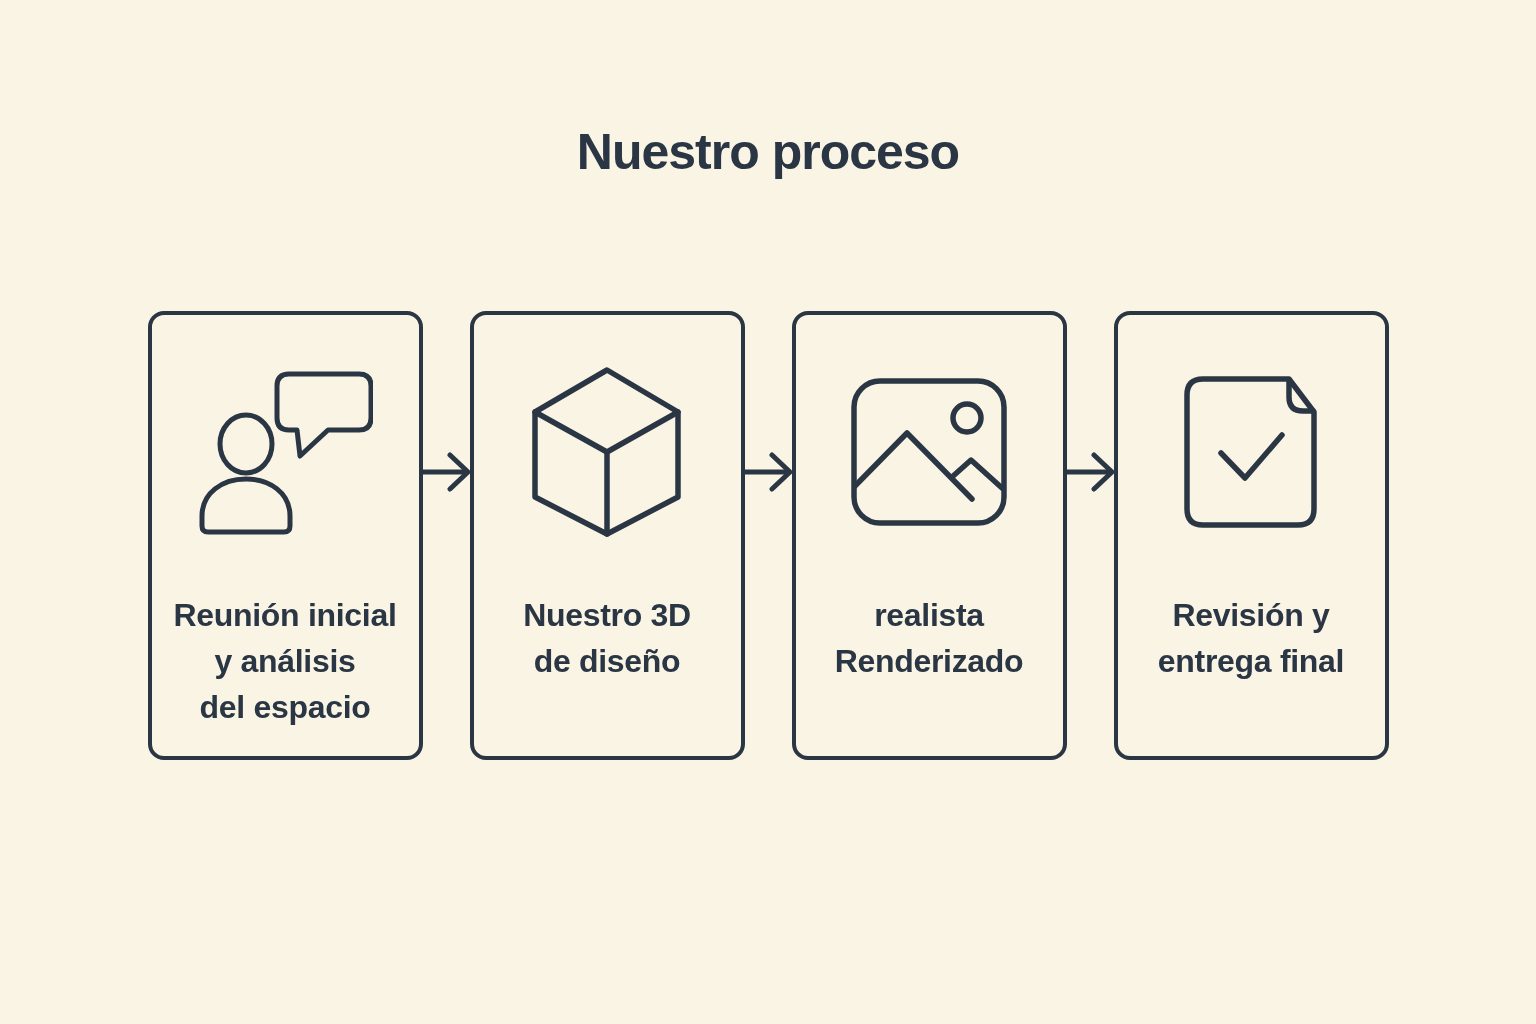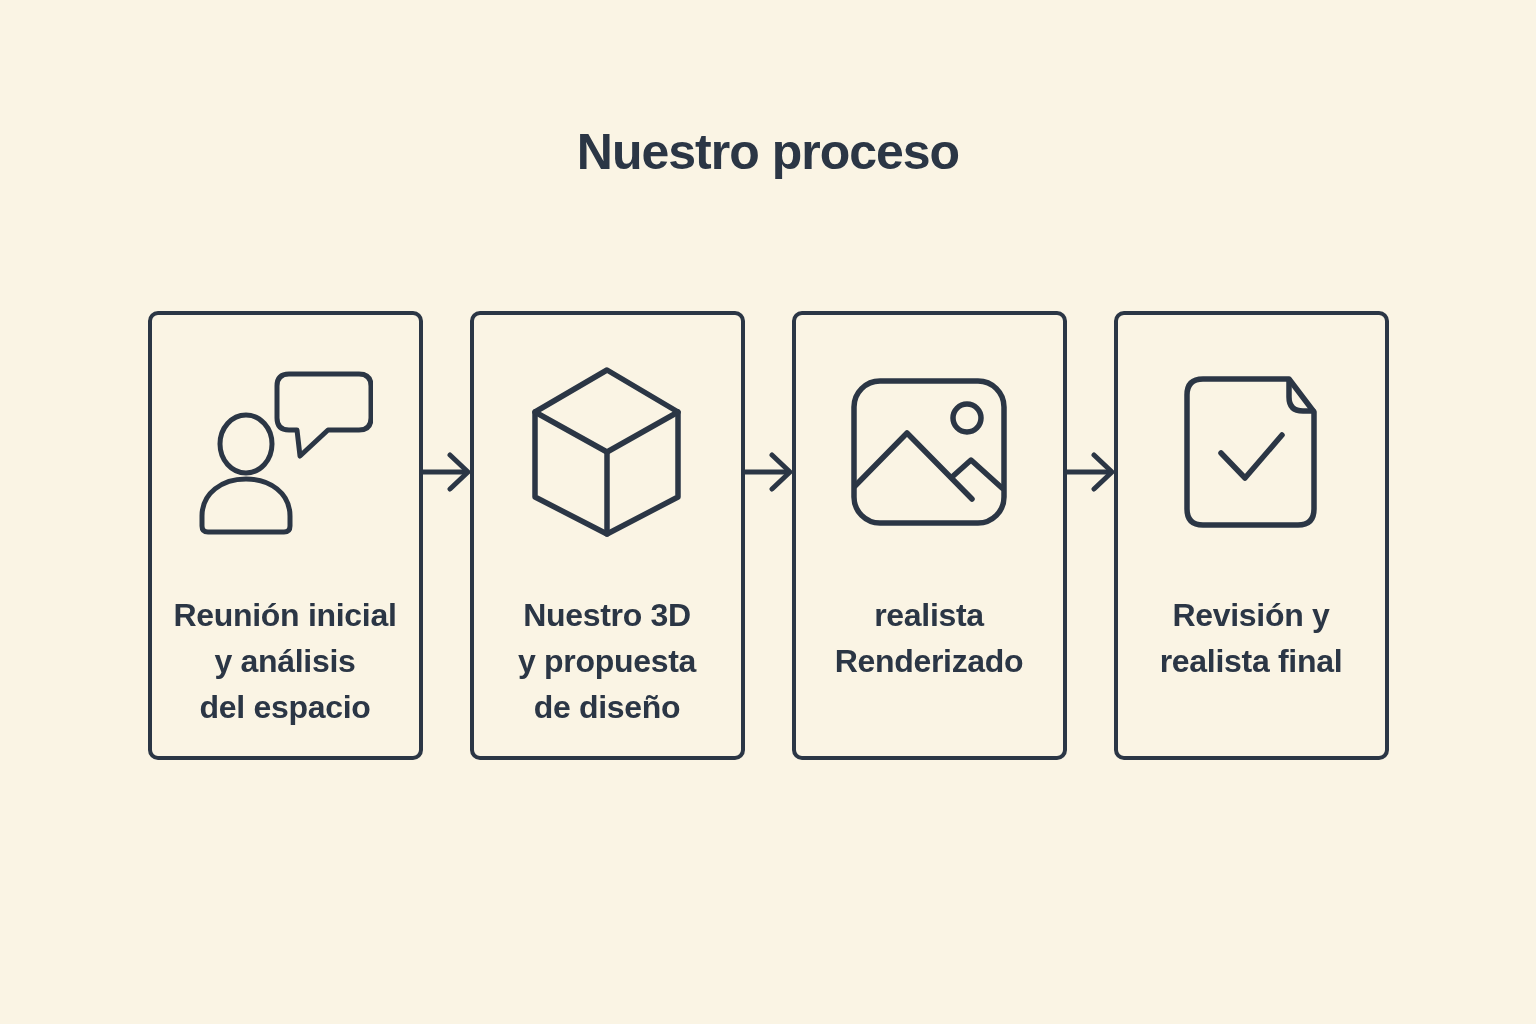--- a/index.html
+++ b/index.html
@@ -28,21 +28,21 @@
     margin-top: 119px;
     display: flex;
     justify-content: center;
     align-items: flex-start;
   }
   .card {
     flex: 0 0 auto;
     width: 275px;
     height: 449px;
     border: 4px solid var(--ink);
-    border-radius: 10px;
+    border-radius: 16px;
     background: var(--background);
     display: flex;
     flex-direction: column;
     align-items: center;
   }
   .icon-wrap {
     margin-top: 52px;
     height: 170px;
     display: flex;
     align-items: center;
@@ -104,21 +104,20 @@
   <div class="card">
     <div class="icon-wrap">
       <svg width="150" height="170" viewBox="0 0 150 170" fill="none" stroke="currentColor" stroke-width="5.5" stroke-linecap="round" stroke-linejoin="round">
         <path d="M75,3 L146,45 V130 L75,167 L3,130 V45 Z"></path>
         <path d="M3,45 L75,85 L146,45"></path>
         <path d="M75,85 V167"></path>
       </svg>
     </div>
     <div class="card-label">
       <span class="line">Nuestro 3D</span>
-      <span class="line">y propuesta</span>
       <span class="line">de diseño</span>
     </div>
   </div>
 
   <div class="arrow-cell">
     <svg width="47" height="44" viewBox="0 0 47 44" fill="none" stroke="currentColor" stroke-width="5" stroke-linecap="round" stroke-linejoin="round">
       <line x1="0" y1="22" x2="43" y2="22"></line>
       <polyline points="27,5 45,22 27,39"></polyline>
     </svg>
   </div>
@@ -148,17 +147,17 @@
   <div class="card">
     <div class="icon-wrap">
       <svg width="134" height="152" viewBox="0 0 134 152" fill="none" stroke="currentColor" stroke-width="5.5" stroke-linecap="round" stroke-linejoin="round">
         <path d="M105,3 H19 Q3,3 3,19 V133 Q3,149 19,149 H114 Q130,149 130,133 V36 Z"></path>
         <path d="M105,4 v17 q0,14 14,14 h10"></path>
         <path d="M37,77 L61,102 L98,59"></path>
       </svg>
     </div>
     <div class="card-label">
       <span class="line">Revisión y</span>
-      <span class="line">realista final</span>
+      <span class="line">entrega final</span>
     </div>
   </div>
 
 </div>
 
 </body></html>

